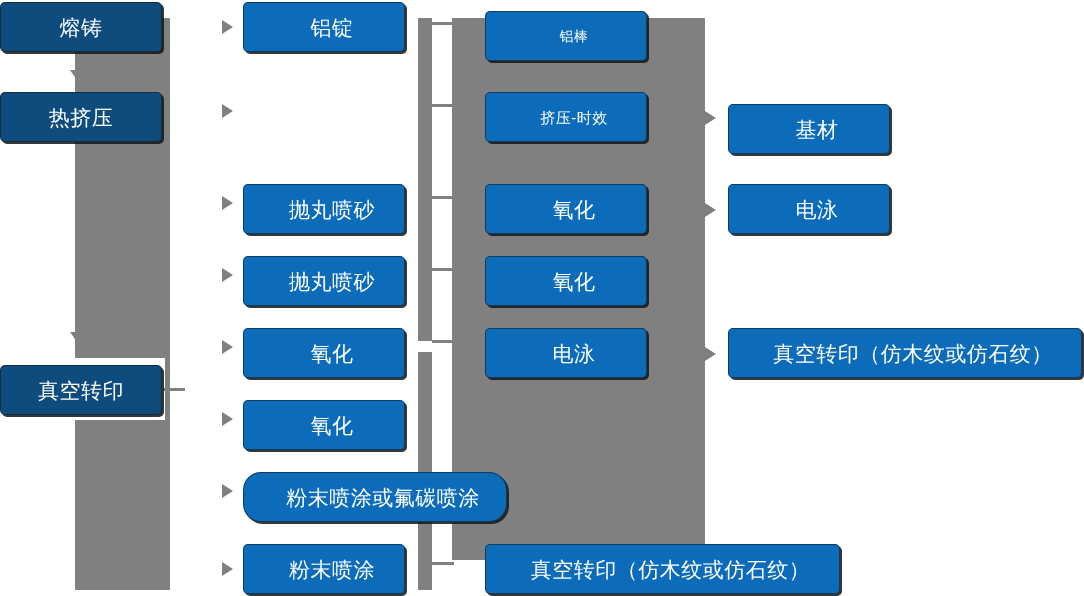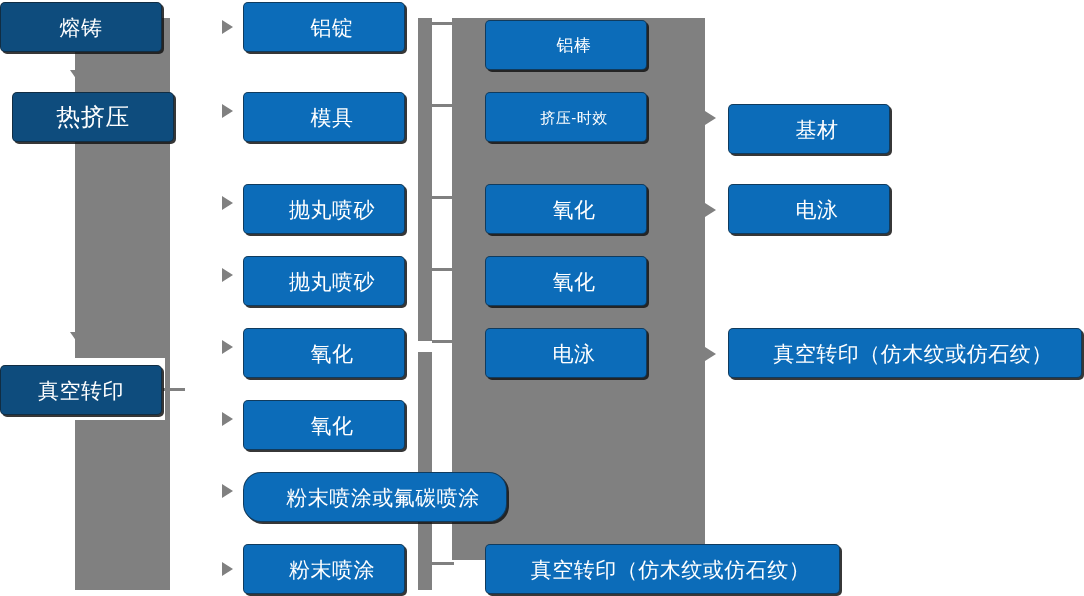--- a/index.html
+++ b/index.html
@@ -117,35 +117,32 @@
   <div class="gray-band" style="left:452px; top:18px; width:253px; height:542px;"></div>
 
   <div class="arrow-r" style="left:705px; top:111px;"></div>
   <div class="arrow-r" style="left:705px; top:203px;"></div>
   <div class="arrow-r" style="left:705px; top:347px;"></div>
 
   <div class="box dark" style="left:0px; top:2px; width:162px; height:50px; font-size:21px;">
     <span class="lbl">熔铸</span>
   </div>
 
-  <div class="box dark" style="left:12px; top:92px; width:162px; height:50px; font-size:24px;">
+  <div class="box dark" style="left:0px; top:92px; width:162px; height:50px; font-size:21px;">
     <span class="lbl">热挤压</span>
   </div>
 
   <div class="box dark" style="left:0px; top:365px; width:162px; height:50px; font-size:21px;">
     <span class="lbl">真空转印</span>
   </div>
 
   <div class="box bright" style="left:243px; top:2px; width:162px; height:50px; font-size:21px;">
     <span class="lbl">铝锭</span>
   </div>
 
-  <div class="box bright" style="left:243px; top:92px; width:162px; height:50px; font-size:21px;">
-    <span class="lbl">模具</span>
-  </div>
 
   <div class="box bright" style="left:243px; top:184px; width:162px; height:50px; font-size:21px;">
     <span class="lbl">抛丸喷砂</span>
   </div>
 
   <div class="box bright" style="left:243px; top:256px; width:162px; height:50px; font-size:21px;">
     <span class="lbl">抛丸喷砂</span>
   </div>
 
   <div class="box bright" style="left:243px; top:328px; width:162px; height:50px; font-size:21px;">
@@ -157,21 +154,21 @@
   </div>
 
   <div class="box bright" style="left:243px; top:472px; width:264px; height:50px; font-size:21px;border-radius:18px;">
     <span class="lbl">粉末喷涂或氟碳喷涂</span>
   </div>
 
   <div class="box bright" style="left:243px; top:544px; width:162px; height:50px; font-size:21px;">
     <span class="lbl">粉末喷涂</span>
   </div>
 
-  <div class="box bright" style="left:485px; top:20px; width:162px; height:50px; font-size:17px;">
+  <div class="box bright" style="left:485px; top:11px; width:162px; height:50px; font-size:14px;">
     <span class="lbl">铝棒</span>
   </div>
 
   <div class="box bright" style="left:485px; top:92px; width:162px; height:50px; font-size:15px;">
     <span class="lbl">挤压-时效</span>
   </div>
 
   <div class="box bright" style="left:485px; top:184px; width:162px; height:50px; font-size:21px;">
     <span class="lbl">氧化</span>
   </div>

